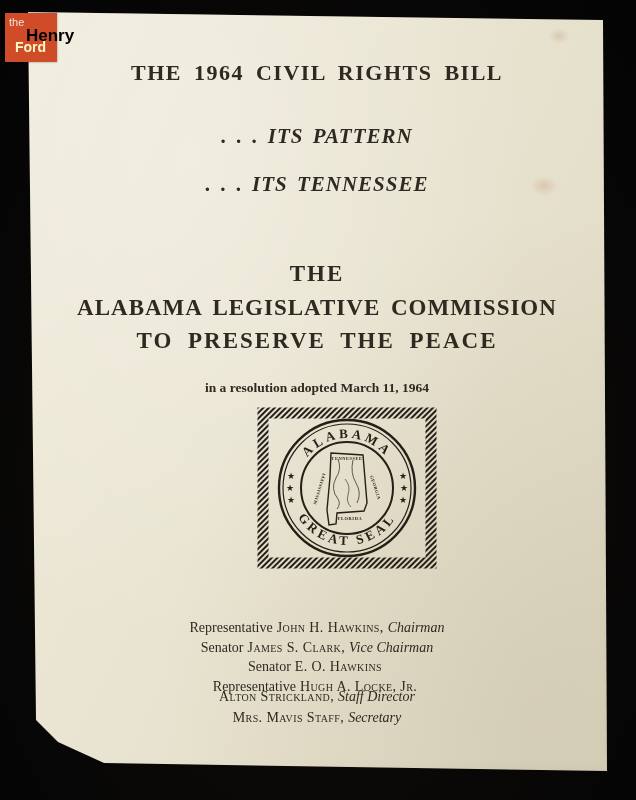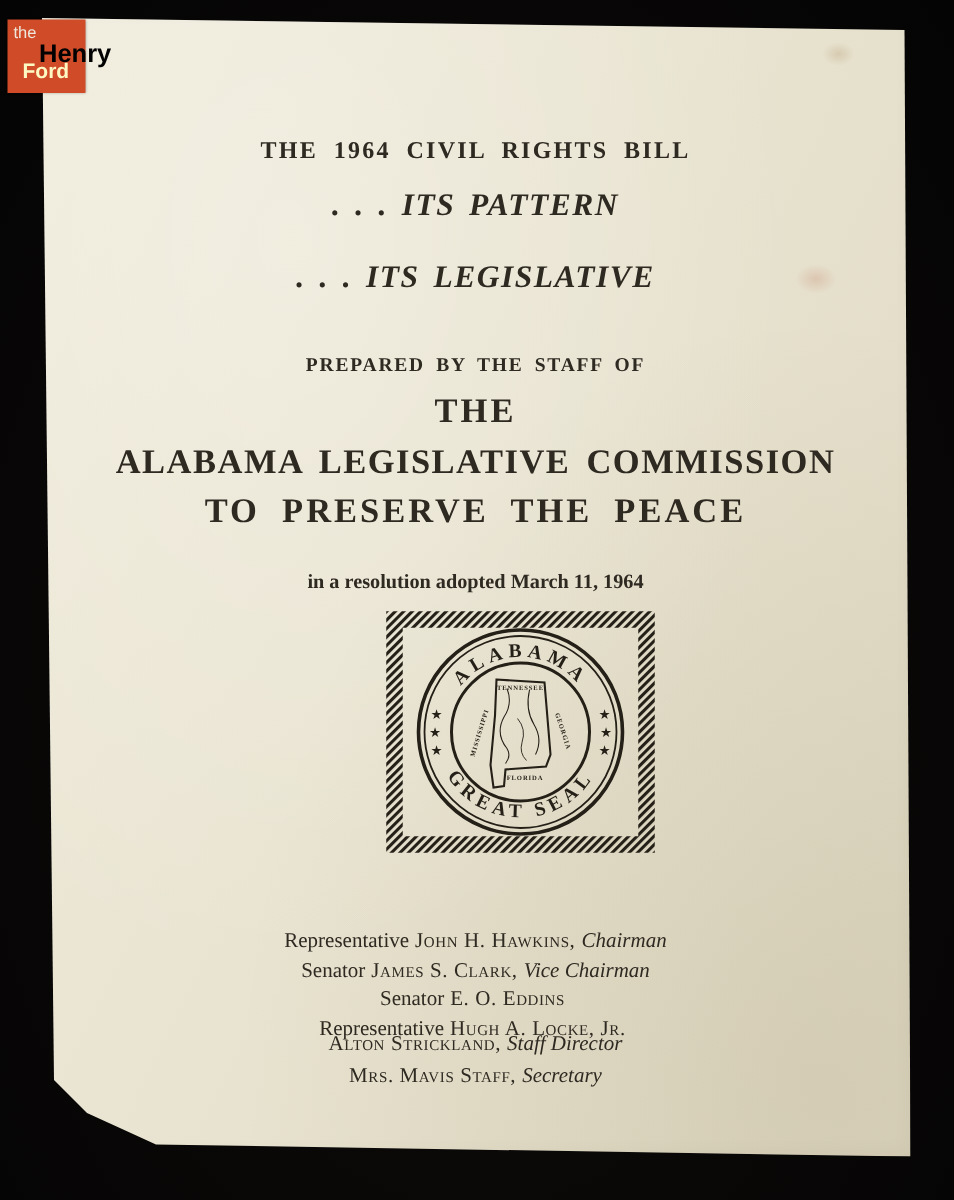--- a/index.html
+++ b/index.html
@@ -29,21 +29,21 @@
   .stain-1 { left:530px; top:176px; width:28px; height:20px;
     background:radial-gradient(ellipse, rgba(195,130,105,0.28), rgba(195,130,105,0) 70%); }
   .stain-2 { left:548px; top:28px; width:22px; height:16px;
     background:radial-gradient(ellipse, rgba(180,150,110,0.30), rgba(180,150,110,0) 70%); }
   
   .content {
     position:absolute; left:28px; top:0; width:578px; height:800px;
     text-align:center; color:#2e2921;
   }
   .line { position:absolute; left:0; width:100%; }
-  .doc-title     { top:92px;  font-size:16px; font-weight:bold; letter-spacing:1.5px; word-spacing:5px; }
+  .doc-title     { top:60px;  font-size:22px; font-weight:bold; letter-spacing:1.5px; word-spacing:5px; }
   .doc-sub      { font-size:21px; font-weight:bold; font-style:italic; letter-spacing:1px; word-spacing:3px; }
   .sub-1         { top:124px; }
   .sub-2         { top:172px; }
   .prepared      { top:235px; font-size:13px; font-weight:bold; letter-spacing:1.2px; word-spacing:3px; }
   .org-the       { top:261px; font-size:23px; font-weight:bold; letter-spacing:2px; }
   .org-name      { top:295px; font-size:23px; font-weight:bold; letter-spacing:1px; word-spacing:4px; }
   .org-name2     { top:328px; font-size:23px; font-weight:bold; letter-spacing:2px; word-spacing:7px; }
   .auth-1        { top:361px; font-size:13.5px; font-weight:bold; }
   .auth-2        { top:380px; font-size:13.5px; font-weight:bold;text-align:center; }
   
@@ -79,23 +79,22 @@
 
   <div class="paper">
     <div class="stain stain-1"></div>
     <div class="stain stain-2"></div>
   </div>
 
   <div class="content">
 
     <div class="line doc-title">THE 1964 CIVIL RIGHTS BILL</div>
     <div class="line doc-sub sub-1">. . . ITS PATTERN</div>
-    <div class="line doc-sub sub-2">. . . ITS LEGISLATIVE</div>
+    <div class="line doc-sub sub-2">. . . ITS TENNESSEE</div>
 
-    <div class="line prepared">PREPARED BY THE STAFF OF</div>
     <div class="line org-the">THE</div>
     <div class="line org-name">ALABAMA LEGISLATIVE COMMISSION</div>
     <div class="line org-name2">TO PRESERVE THE PEACE</div>
     <div class="line auth-2">in a resolution adopted March 11, 1964</div>
 
     <svg class="seal" viewBox="0 0 180 162">
       <defs>
         <pattern id="hatch" patternUnits="userSpaceOnUse" width="4" height="4" patternTransform="rotate(45)">
           <line x1="1" y1="0" x2="1" y2="4" stroke="#241f17" stroke-width="2.1"></line>
         </pattern>
@@ -135,21 +134,21 @@
     </svg>
 
     <div class="members">
       <div class="member-line">
         <span class="prefix">Representative</span><span class="mname">John H. Hawkins,</span><span class="role">Chairman</span>
       </div>
       <div class="member-line">
         <span class="prefix">Senator</span><span class="mname">James S. Clark,</span><span class="role">Vice Chairman</span>
       </div>
       <div class="member-line">
-        <span class="prefix">Senator</span><span class="mname">E. O. Eddins</span><span class="role"></span>
+        <span class="prefix">Senator</span><span class="mname">E. O. Hawkins</span><span class="role"></span>
       </div>
       <div class="member-line">
         <span class="prefix">Representative</span><span class="mname">Hugh A. Locke, Jr.</span><span class="role"></span>
       </div>
     </div>
 
     <div class="staff">
       <div class="staff-line">
         <span class="mname">Alton Strickland,</span><span class="role">Staff Director</span>
       </div>

